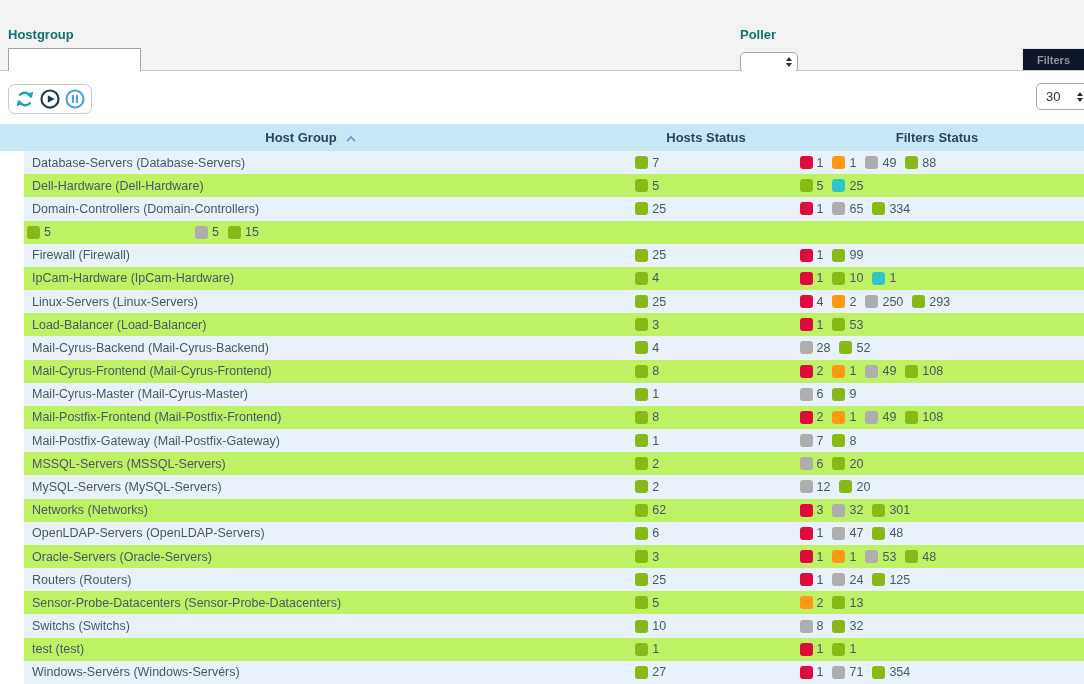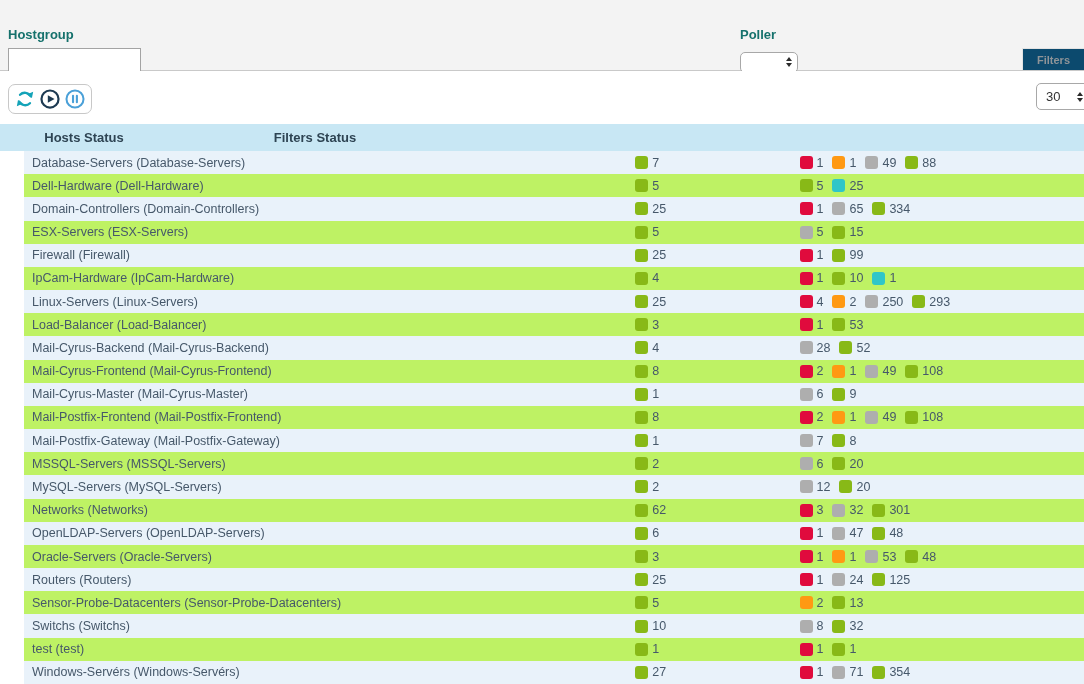--- a/index.html
+++ b/index.html
@@ -55,21 +55,21 @@
   .spinner-arrows .down {
     width: 0; height: 0;
     border-left: 3.5px solid transparent; border-right: 3.5px solid transparent;
     border-top: 4.5px solid #2b2b2b;
   }
   .filters-tab {
     position: absolute;
     right: 0; bottom: 0;
     height: 22px; line-height: 22px;
     padding: 0 14px;
-    background: #0c4a6e;
+    background: #0f172a;
     border-top: 1px solid #e3e3e3;
     border-left: 1px solid #e3e3e3;
     font-size: 11px;
     font-weight: bold;
     color: #8f9498;
     cursor: pointer;
   }
 
   
   .toolbar { position: relative; height: 53px; background: #ffffff; }
@@ -189,20 +189,28 @@
     <span class="select-value">30</span>
     <span class="spinner-arrows">
         <span class="up"></span>
         <span class="down"></span>
       </span>
   </div>
 </div>
 
 <div class="grid-table">
   <div class="thead">
+    <div class="th col-name">
+      <span>Host Group</span>
+      <span class="sort-caret">
+        <svg width="12" height="8" viewBox="0 0 12 8">
+            <path d="M2 6.2 L6 2 L10 6.2" fill="none" stroke="#5b9bd5" stroke-width="1.6"></path>
+          </svg>
+      </span>
+    </div>
     <div class="th col-hosts">
       <span>Hosts Status</span>
     </div>
     <div class="th col-services">
       <span>Filters Status</span>
     </div>
   </div>
   <div class="tbody" id="tbody">
       <div class="tr odd">
         <div class="td col-name">Database-Servers (Database-Servers)</div>
@@ -267,21 +275,20 @@
             <span class="badge" style="background: rgb(174, 174, 174);"></span>
             <span class="count">65</span>
           </span>
           <span class="status">
             <span class="badge" style="background: rgb(136, 185, 23);"></span>
             <span class="count">334</span>
           </span>
         </div>
       </div>
       <div class="tr even">
-        <div class="td col-name">ESX-Servers (ESX-Servers)</div>
         <div class="td col-hosts">
           <span class="status">
             <span class="badge" style="background: rgb(136, 185, 23);"></span>
             <span class="count">5</span>
           </span>
         </div>
         <div class="td col-services">
           <span class="status">
             <span class="badge" style="background: rgb(174, 174, 174);"></span>
             <span class="count">5</span>

